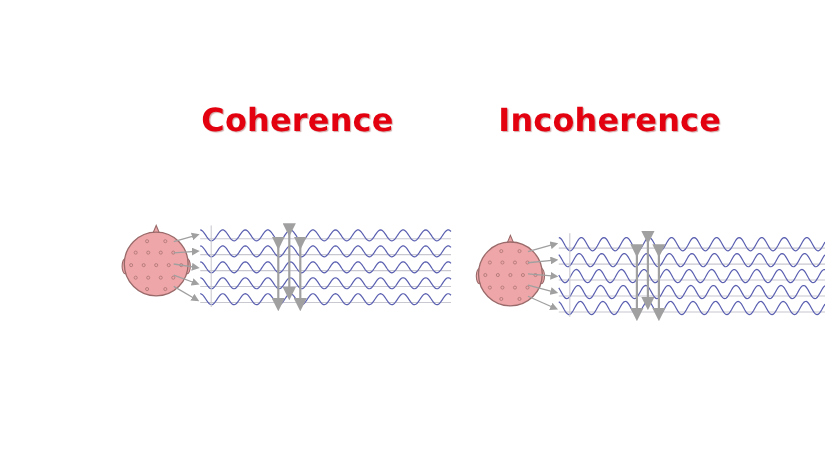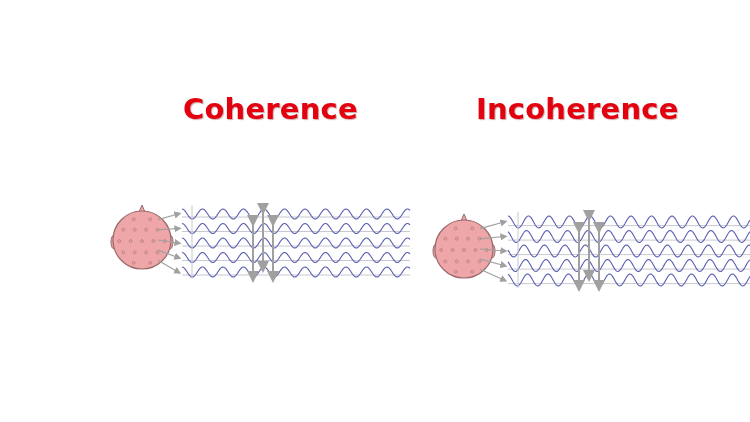--- a/index.html
+++ b/index.html
@@ -4,21 +4,21 @@
 <style>
   html, body { margin:0; padding:0; background:#ffffff; }
   body { width:750px; height:422px; position:relative; overflow:hidden; font-family:"Liberation Sans", sans-serif; }
   .title {
     position:absolute; font-family:"DejaVu Sans", sans-serif; font-weight:bold;
     color:#e3000f; font-size:29px; letter-spacing:0.2px;
     text-shadow: 1px 1px 1px rgba(120,0,0,0.35);
     white-space:nowrap;
   }
   #title-coh { left:183px; top:78px;margin-top:14px; }
-  #title-incoh { left:476px; top:92px; }
+  #title-incoh { left:453px; top:92px; }
   .panel { position:absolute; }
   #panel-coh { left:105px; top:200px; width:310px; height:85px; }
   #panel-incoh { left:428px; top:205px; width:322px; height:95px; }
   svg { display:block; }
 </style>
 </head>
 <body>
 
 <div id="title-coh" class="title">Coherence</div>
 <div id="title-incoh" class="title">Incoherence</div>

